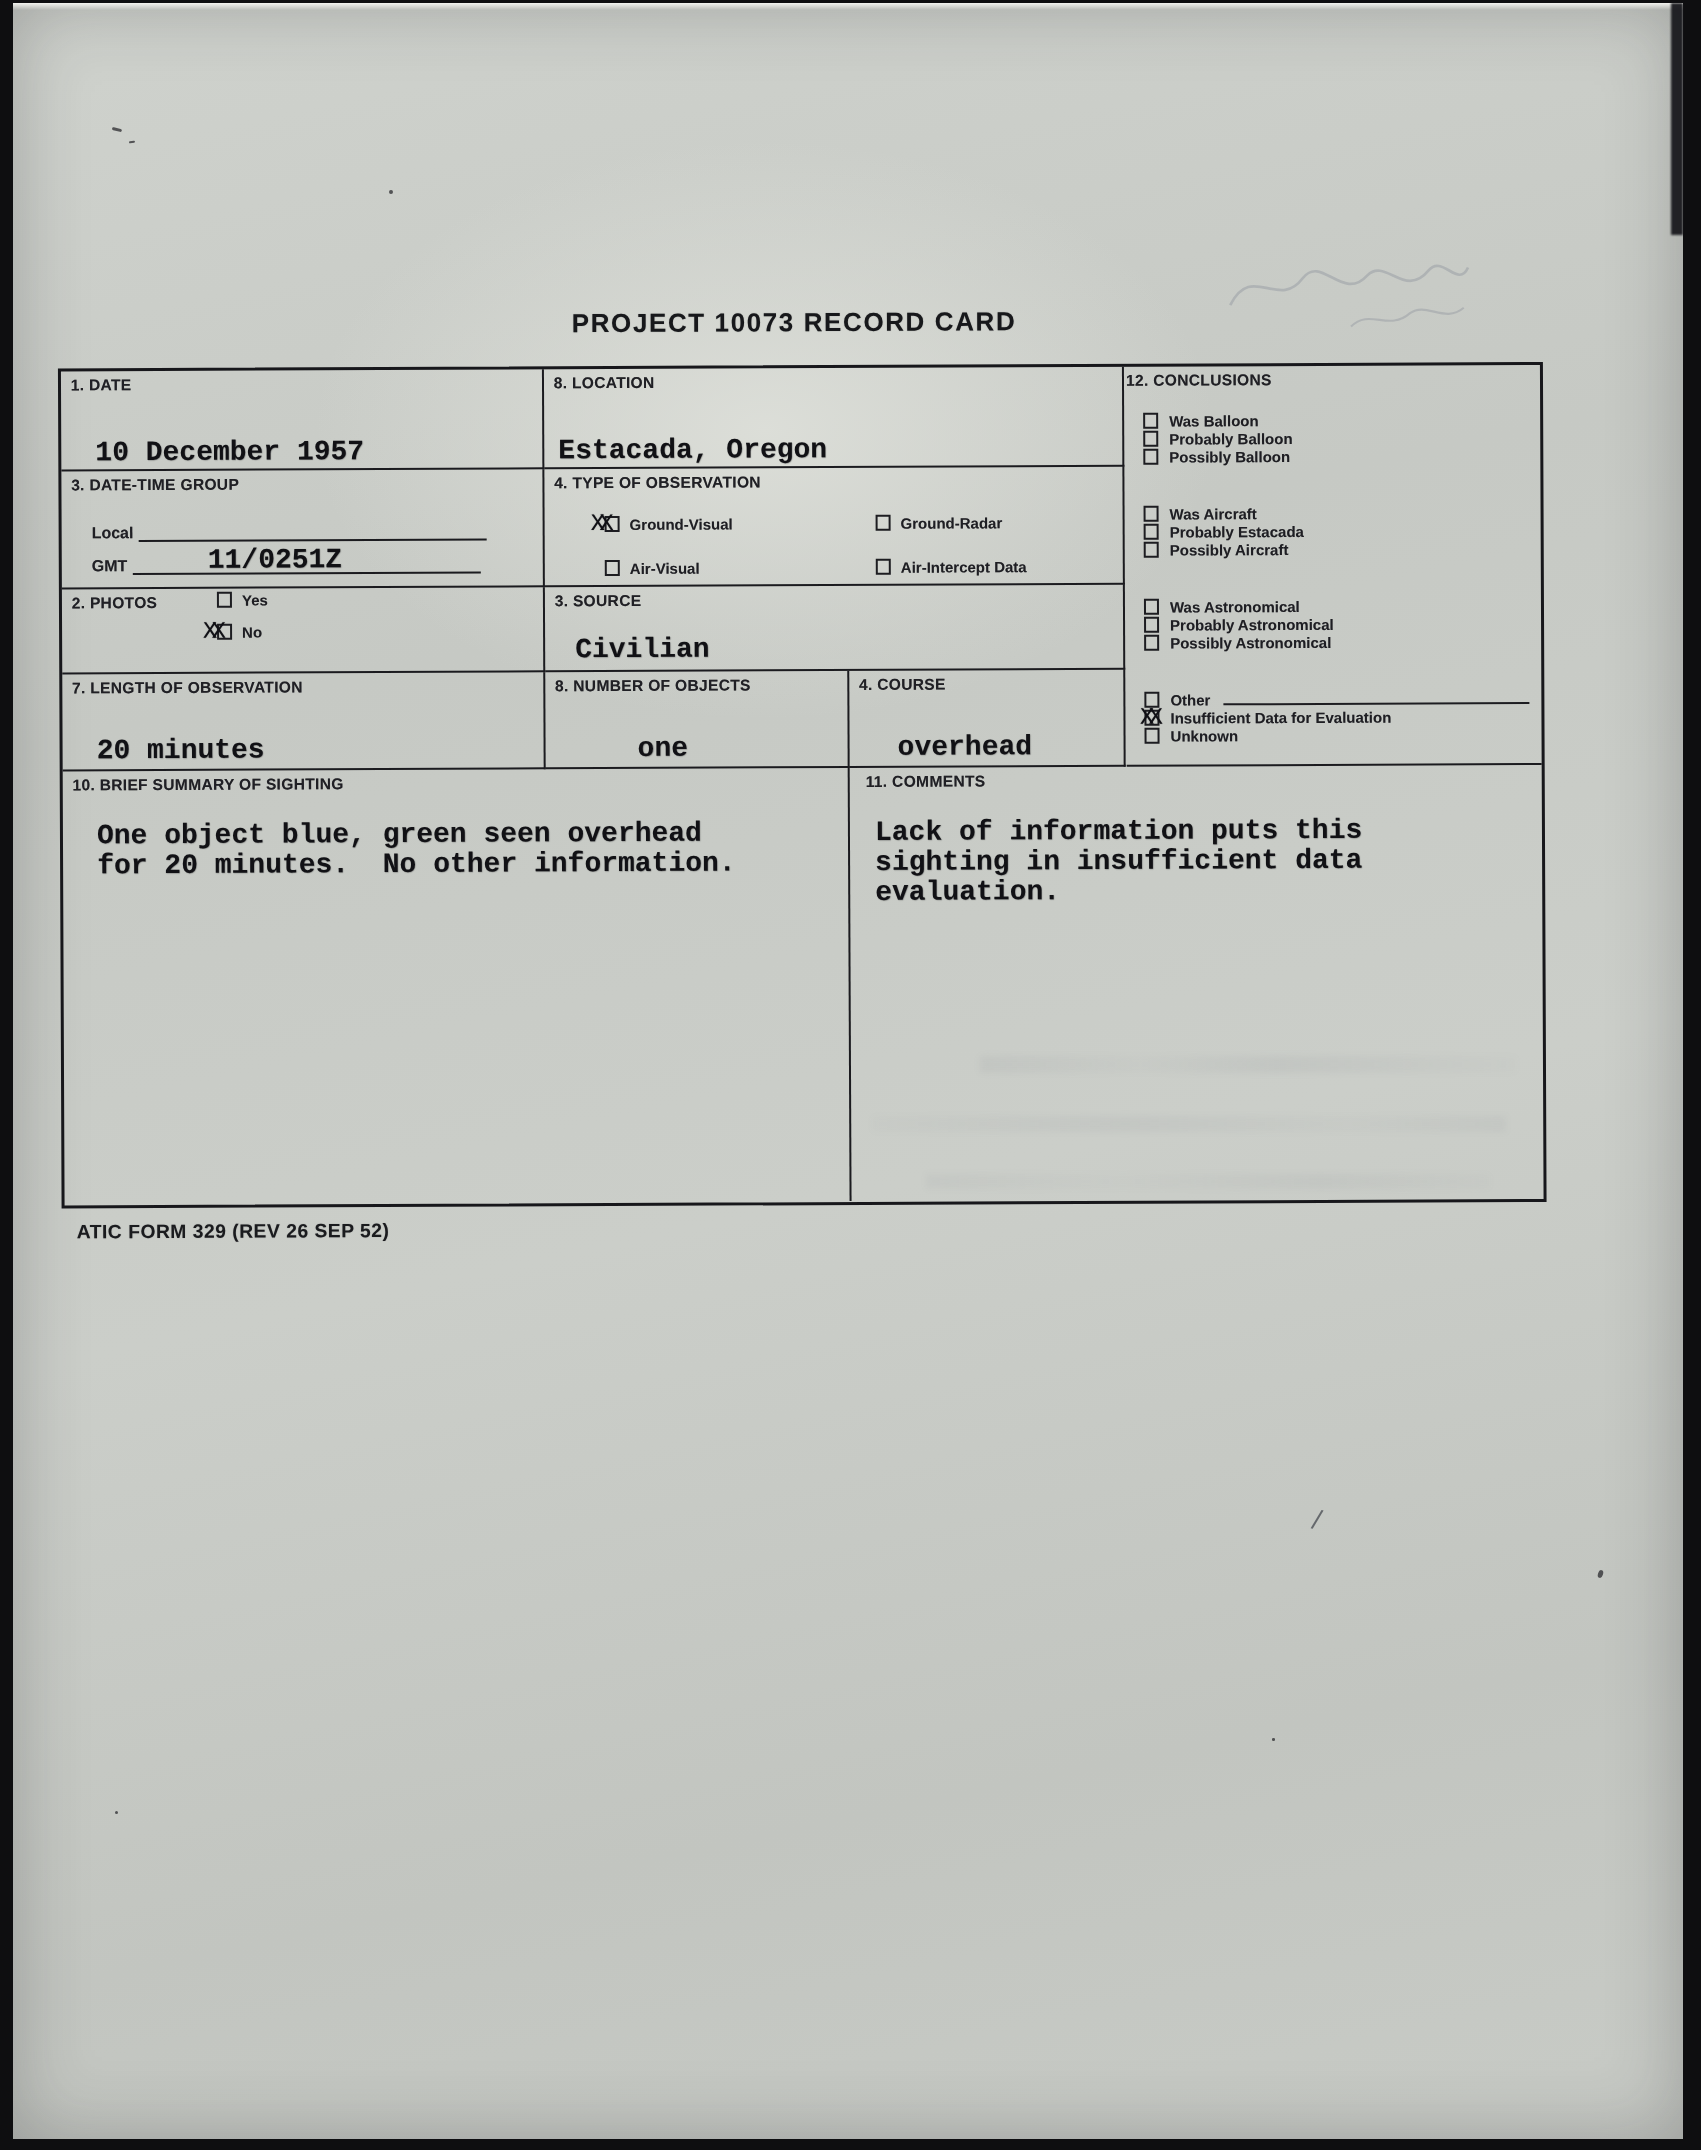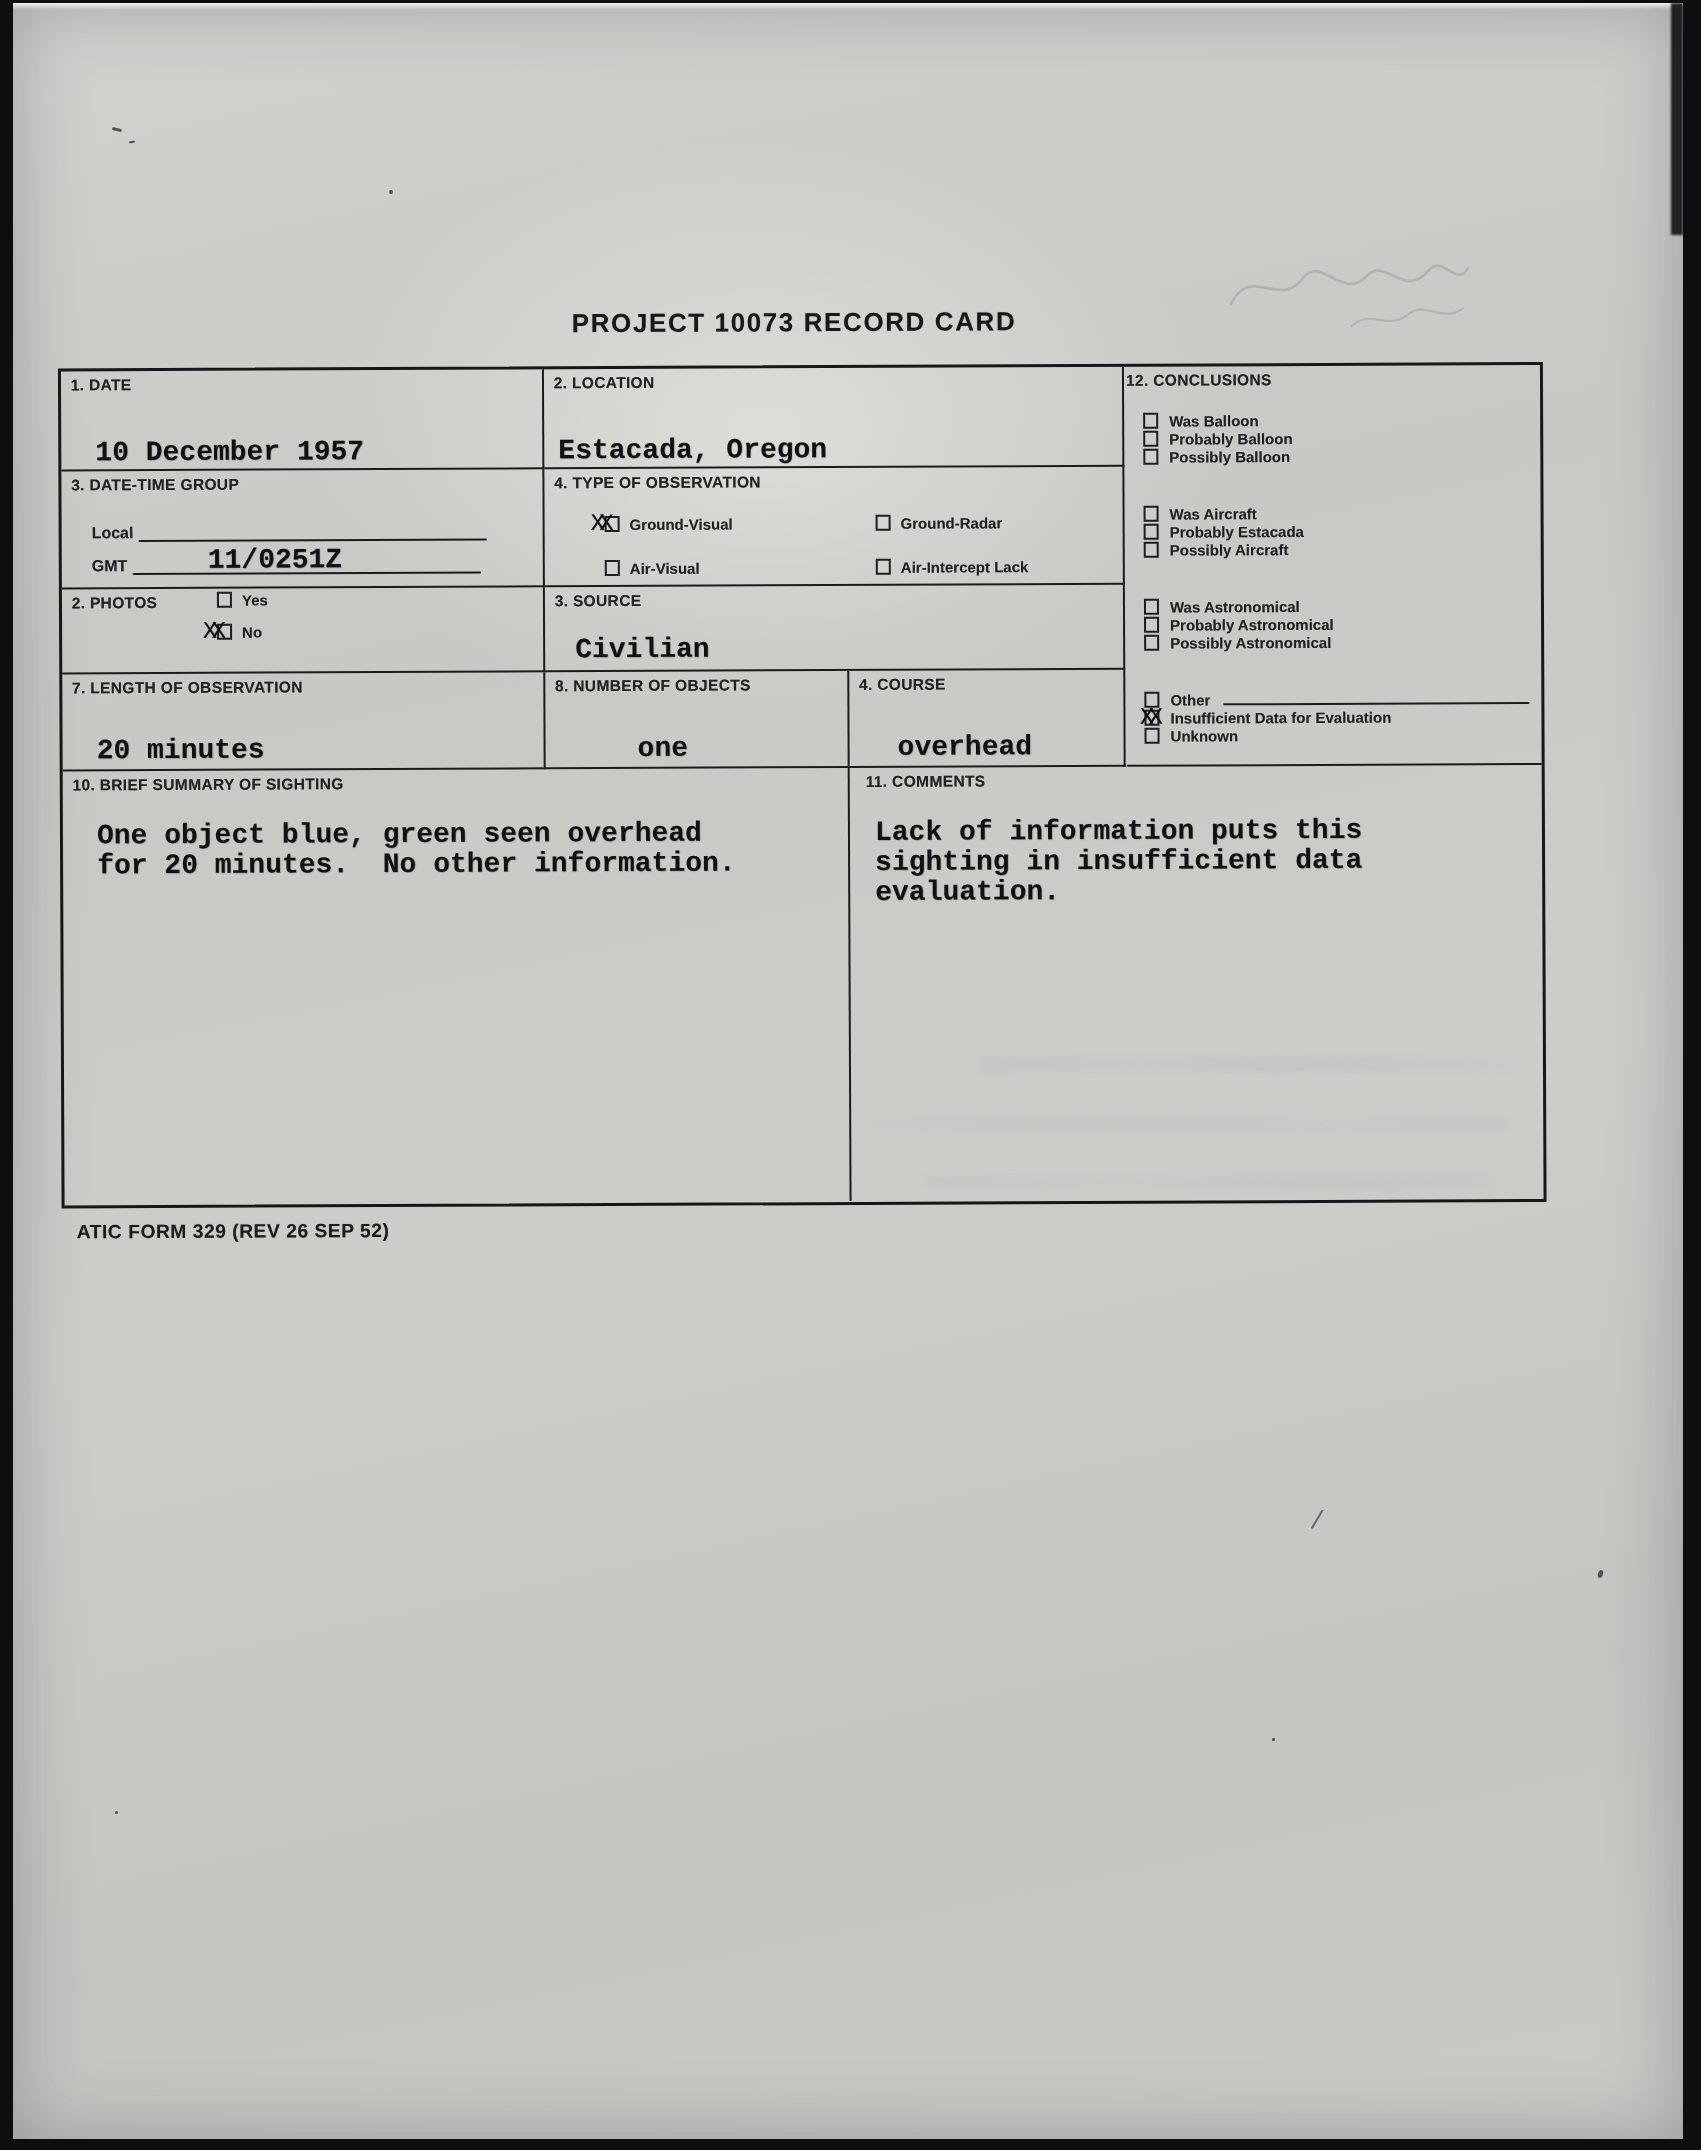--- a/index.html
+++ b/index.html
@@ -96,21 +96,21 @@
       <div class="title">PROJECT 10073 RECORD CARD</div>
 
       <div class="card">
 
         <div class="cell br bb" style="left:0;top:0;width:483px;height:100px">
           <div class="lbl">1. DATE</div>
           <div class="typed cell-val" style="left:34px;bottom:1.1px">10 December 1957</div>
         </div>
 
         <div class="cell br bb" style="left:483px;top:0;width:580px;height:100px">
-          <div class="lbl">2. LOCATION</div>
+          <div class="lbl">8. LOCATION</div>
           <div class="typed cell-val" style="left:14px;bottom:1.1px">Estacada, Oregon</div>
         </div>
 
         <div class="cell bb" style="left:1064px;top:0;width:415px;height:400px">
           <div class="lbl" style="left:1px">12. CONCLUSIONS</div>
           <div class="conc-list">
             <div class="conc-item">
               <span class="cb"></span>
               <span class="opt-label">Was Balloon</span>
             </div>
@@ -192,21 +192,21 @@
             <span class="opt">
               <span class="cb"></span>
               <span class="opt-label">Ground-Radar</span>
             </span>
             <span class="opt">
               <span class="cb"></span>
               <span class="opt-label">Air-Visual</span>
             </span>
             <span class="opt">
               <span class="cb"></span>
-              <span class="opt-label">Air-Intercept Lack</span>
+              <span class="opt-label">Air-Intercept Data</span>
             </span>
           </div>
         </div>
 
         <div class="cell br bb" style="left:0;top:218px;width:483px;height:85px">
           <div class="lbl">2. PHOTOS</div>
           <div class="photo-opts">
             <span class="opt">
               <span class="cb"></span>
               <span class="opt-label">Yes</span>

